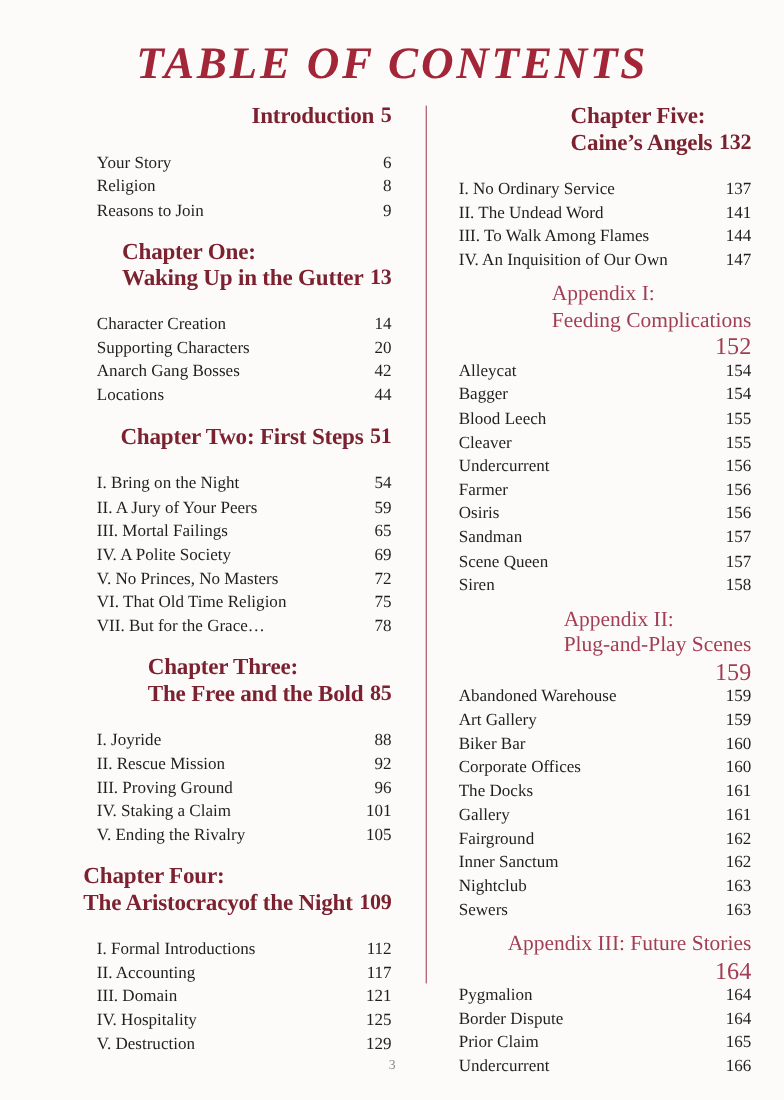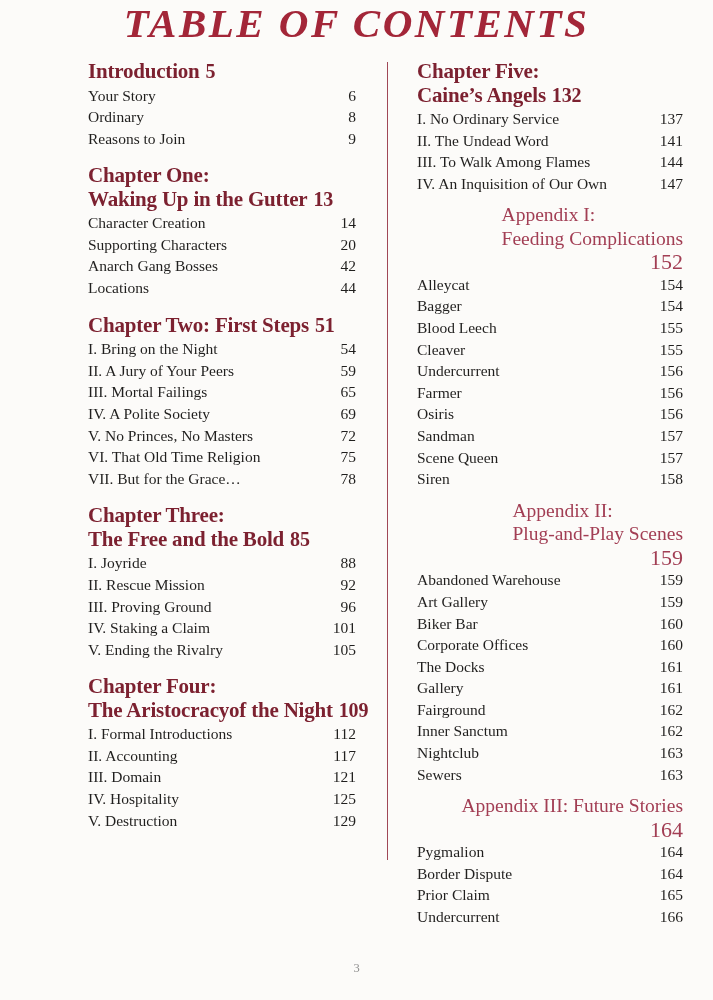--- a/index.html
+++ b/index.html
@@ -14,20 +14,21 @@
   *{margin:0;padding:0;box-sizing:border-box;}
   html,body{background:#ffffff;}
   .page{
     position:relative;
     width:713px;height:1000px;
     background:var(--background);
     font-family:"Liberation Serif",serif;
     overflow:hidden;
   }
   .title{
+    padding-top:34px;
     text-align:center;
     font-family:"Liberation Serif",serif;
     font-style:italic;
     font-weight:700;
     font-size:41px;
     line-height:46px;
     letter-spacing:2.5px;
     color:var(--title-red);
     white-space:nowrap;
   }
@@ -42,41 +43,41 @@
   .divider{
     width:1px;height:798px;
     background:var(--divider);
     margin:2px 29px 0 31px;
     flex:0 0 1px;
   }
   .section.chapter + .section{margin-top:15px;}
   .section + .section.appendix{margin-top:9px;}
   .heading{
     display:flex;
-    justify-content:flex-start;
+    justify-content:flex-end;
     align-items:flex-end;
   }
   .h-text{white-space:nowrap;}
   .h-num{padding-left:6px;}
   .chapter .heading{
     font-size:21px;font-weight:700;
     line-height:23.5px;
     letter-spacing:-0.2px;
     color:var(--chapter-red);
   }
   .chapter .h-num{font-size:20px;}
   .appendix .heading{
     font-size:19.5px;font-weight:400;
     line-height:23.5px;
     color:var(--appendix-red);
     flex-direction:column;
   }
   .appendix .h-num{font-size:22px;}
   .entries{list-style:none;}
-  .chapter .entries{margin-top:1px;text-align:right;}
+  .chapter .entries{margin-top:20px;text-align:right;}
   .appendix .entries{margin-top:0;}
   .entry{
     display:flex;
     justify-content:space-between;
     font-size:15.5px;
     line-height:21.6px;
     color:var(--body-text);
   }
   .folio{
     position:absolute;
@@ -97,21 +98,21 @@
           <div class="heading">
             <span class="h-text">Introduction</span>
             <span class="h-num">5</span>
           </div>
           <ul class="entries">
             <li class="entry">
               <span class="e-label">Your Story</span>
               <span class="e-page">6</span>
             </li>
             <li class="entry">
-              <span class="e-label">Ordinary</span>
+              <span class="e-label">Religion</span>
               <span class="e-page">8</span>
             </li>
             <li class="entry">
               <span class="e-label">Reasons to Join</span>
               <span class="e-page">9</span>
             </li>
           </ul>
         </div>
         <div class="section chapter">
           <div class="heading">

